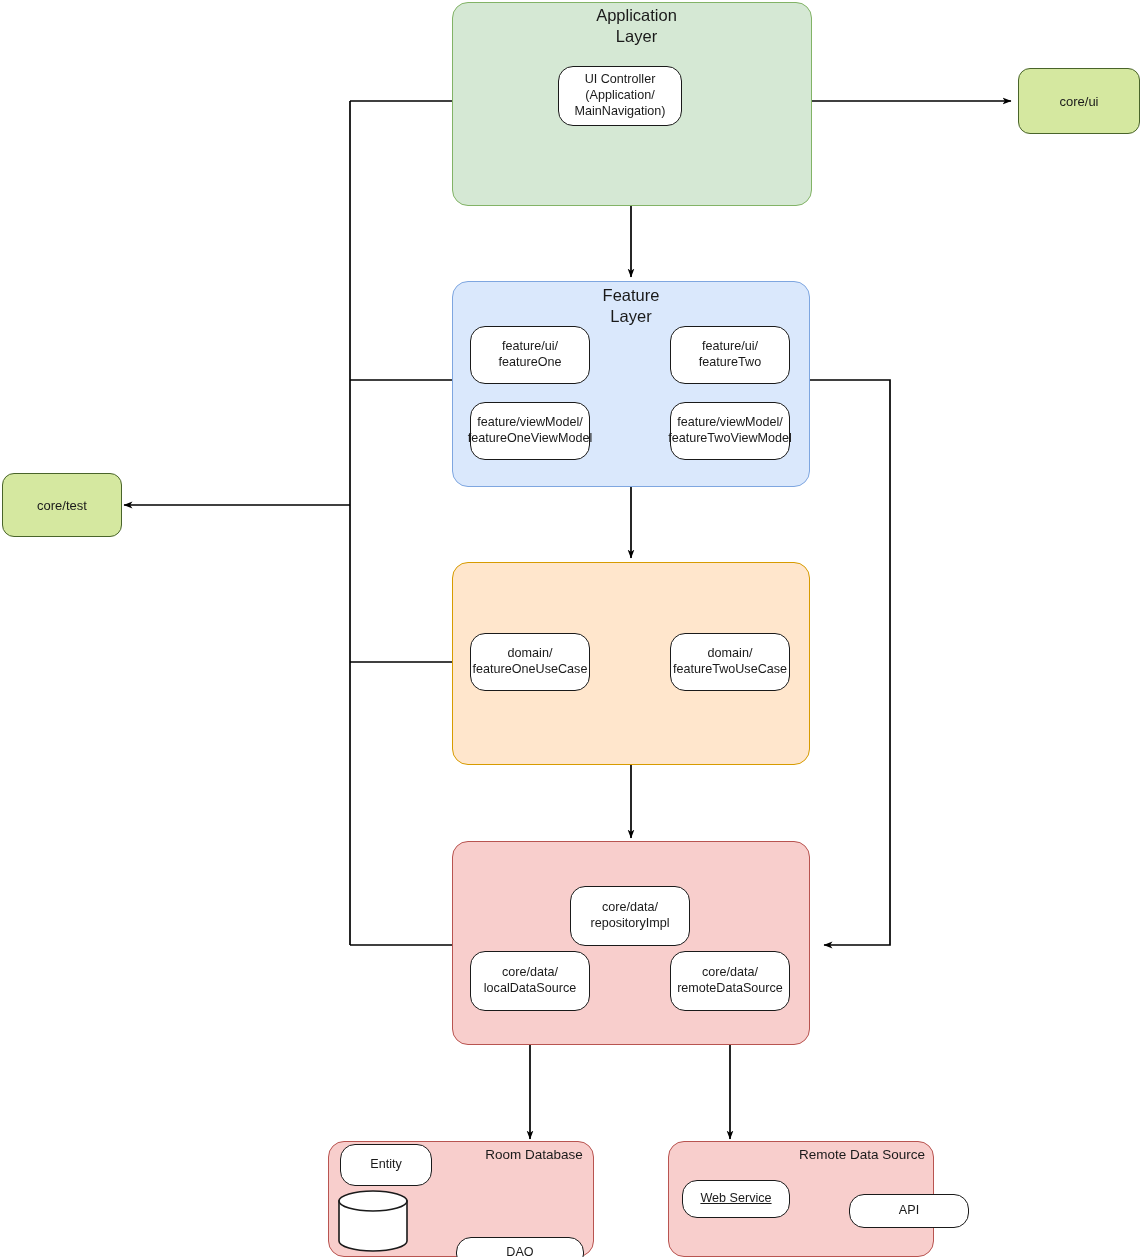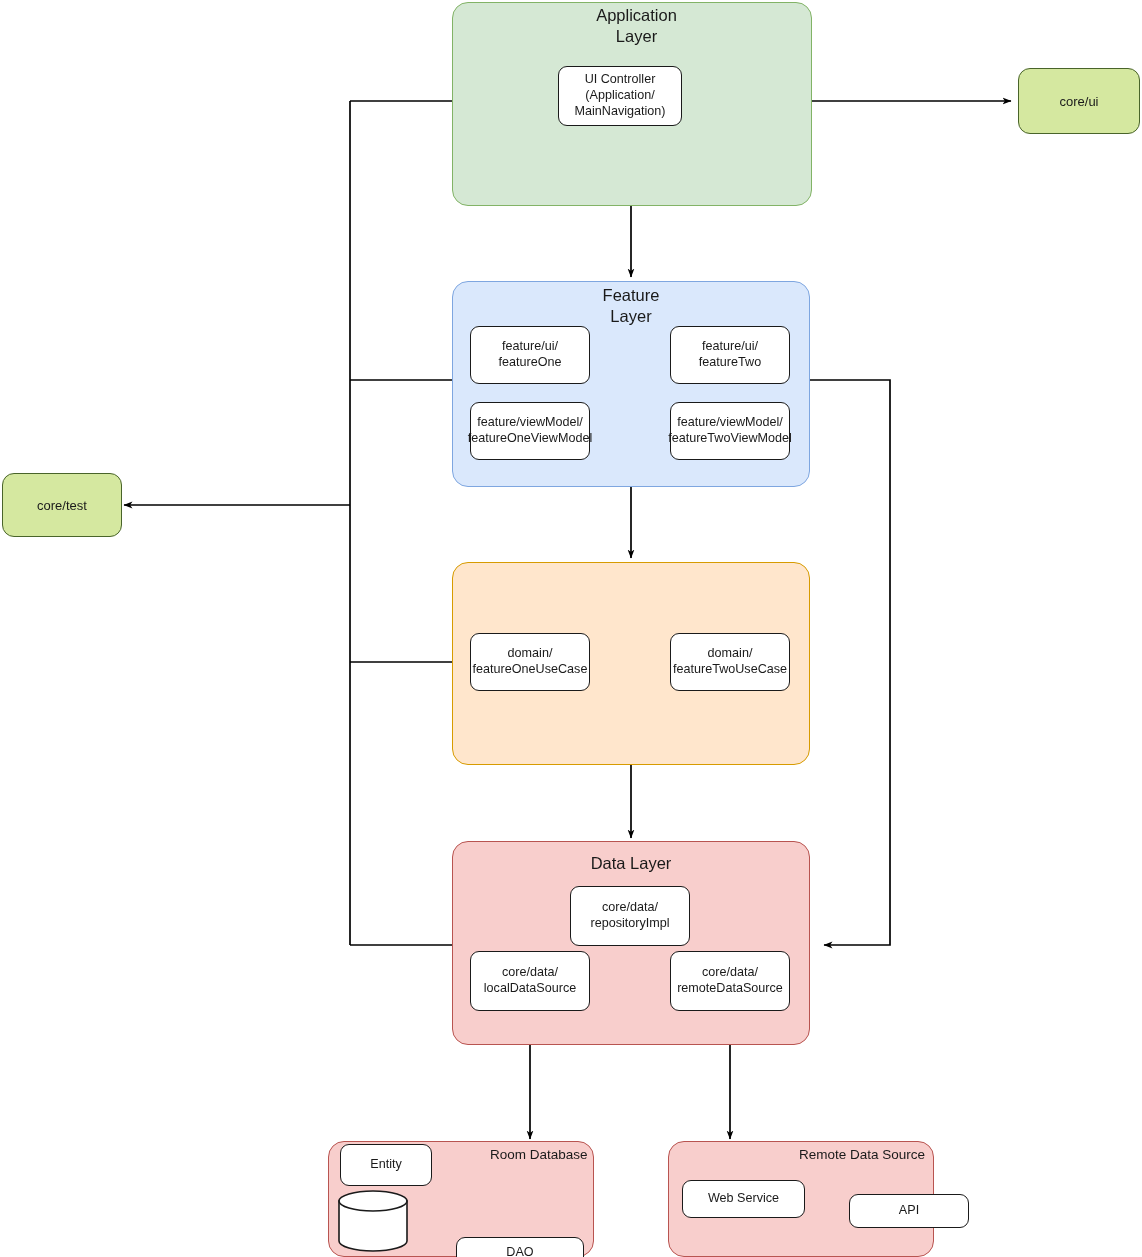--- a/index.html
+++ b/index.html
@@ -41,21 +41,21 @@
     font-size: 16.5px;
     line-height: 1.28;
     color: #1a1a1a;
     white-space: pre-line;
   }
   .node {
     position: absolute;
     box-sizing: border-box;
     background: #ffffff;
     border: 1.6px solid #1a1a1a;
-    border-radius: 9px;
+    border-radius: 15px;
     display: flex;
     align-items: center;
     justify-content: center;
     text-align: center;
     font-size: 12.6px;
     line-height: 1.26;
     white-space: pre-line;
     color: #1a1a1a;
   }
   .side-node {
@@ -163,43 +163,42 @@
 
   <div class="layer" style="left:452px; top:562px; width:358px; height:203px; background:#ffe6cc; border-color:#d79b00;">
   </div>
   <div class="node" style="left:470px; top:633px; width:120px; height:58px;">domain/
 featureOneUseCase</div>
   <div class="node" style="left:670px; top:633px; width:120px; height:58px;">domain/
 featureTwoUseCase</div>
 
   <div class="layer" style="left:452px; top:841px; width:358px; height:204px; background:#f8cecc; border-color:#b85450;">
   </div>
-  <div class="layer-title" style="left:452px; top:853px; width:358px;">Data Layer</div>
   <div class="node" style="left:570px; top:886px; width:120px; height:60px;">core/data/
 repositoryImpl</div>
   <div class="node" style="left:470px; top:951px; width:120px; height:60px;">core/data/
 localDataSource</div>
   <div class="node" style="left:670px; top:951px; width:120px; height:60px;">core/data/
 remoteDataSource</div>
 
   <div class="side-node" style="left:1018px; top:68px; width:122px; height:66px; background:#d5e8a0;">core/ui</div>
 
   <div class="side-node" style="left:2px; top:473px; width:120px; height:64px; background:#d5e8a0;">core/test</div>
 
   <div class="group-box" style="left:328px; top:1141px; width:266px; height:116px; background:#f8cecc;"></div>
-  <div class="group-title" style="left:490px; top:1147px; width:120px; ">Room Database</div>
+  <div class="group-title" style="left:474px; top:1147px; width:120px; text-align:center;">Room Database</div>
   <div class="node" style="left:340px; top:1144px; width:92px; height:42px;">Entity</div>
   <div class="node" style="left:456px; top:1205px; width:128px; height:32px;margin-top:32px;">DAO</div>
 
   <div class="cyl" style="left:338px; top:1190px; width:70px; height:62px;">
     <svg width="70" height="62" viewBox="0 0 70 62">
       <path d="M1,11 L1,51 A34,10 0 0 0 69,51 L69,11 Z" fill="#ffffff" stroke="#1a1a1a" stroke-width="1.6"></path>
       <ellipse cx="35" cy="11" rx="34" ry="10" fill="#ffffff" stroke="#1a1a1a" stroke-width="1.6"></ellipse>
     </svg>
     <div class="cyl-label" style="top:34px;margin-top:36px;">SQLite</div>
   </div>
 
   <div class="group-box" style="left:668px; top:1141px; width:266px; height:116px; background:#f8cecc;"></div>
   <div class="group-title" style="left:790px; top:1147px; width:144px; text-align:center;">Remote Data Source</div>
-  <div class="node" style="left:682px; top:1180px; width:123px; height:38px;">Web Service</div>
+  <div class="node" style="left:682px; top:1180px; width:108px; height:38px;text-decoration:underline;">Web Service</div>
   <div class="node" style="left:849px; top:1182px; width:120px; height:34px;margin-top:12px;">API</div>
 
 </div>
 
 </body></html>

